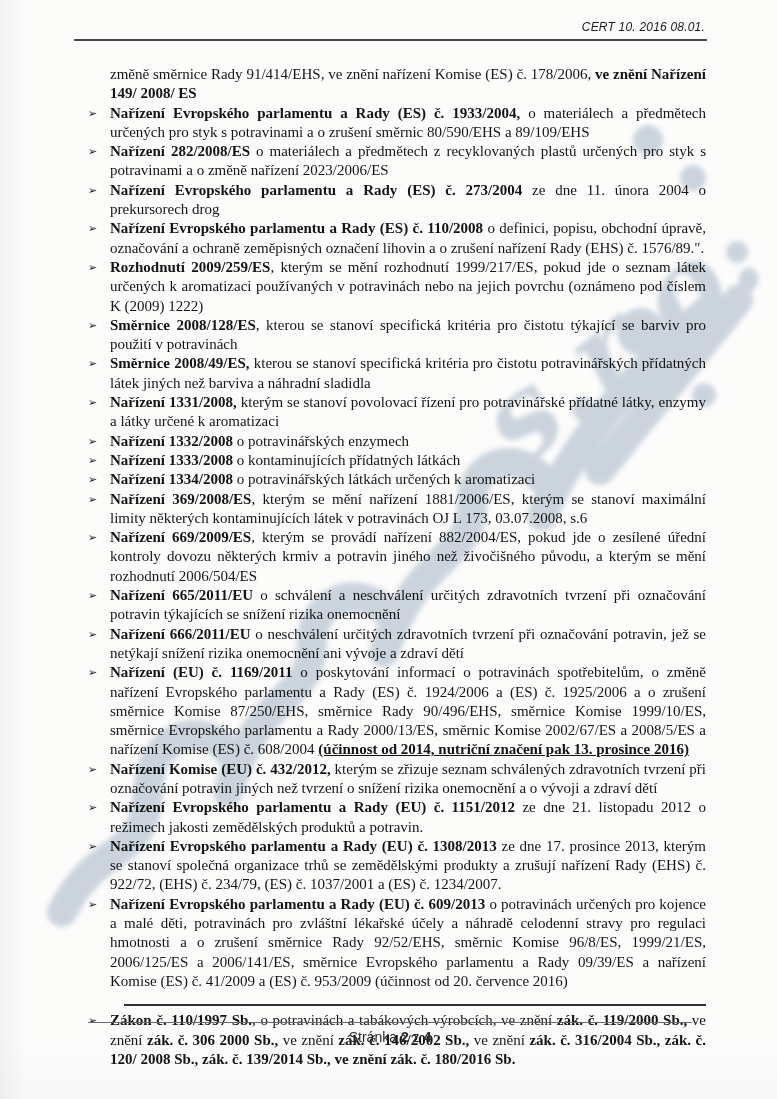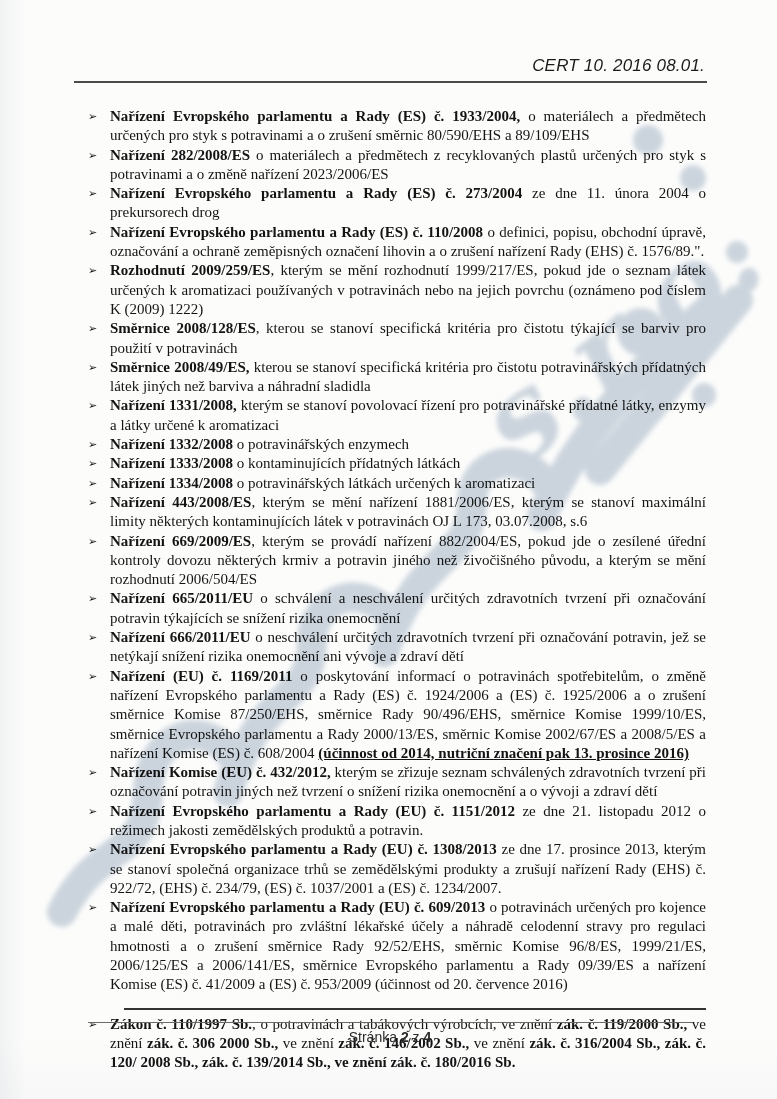--- a/index.html
+++ b/index.html
@@ -8,26 +8,26 @@
     background:#fcfcfb;
     position:relative;
     overflow:hidden;
     font-family:"Liberation Serif", serif;
     color:#161616;
   }
   .page{position:relative;width:777px;height:1099px;z-index:2;}
 
   
   .hdr{
-    padding-top:56px;
+    padding-top:20px;
     margin:0 72px 0 74px;
     text-align:right;
     font-family:"Liberation Sans", sans-serif;
     font-style:italic;
-    font-size:17px;
+    font-size:12px;
     letter-spacing:.2px;
     color:#1b1b1b;
   }
   .hdr-rule{
     margin:5px 70px 0 74px;
     border-top:2px solid #4a4a4a;
     height:0;
   }
 
   
@@ -88,32 +88,33 @@
 </style>
 </head>
 <body>
 
 <div class="page">
 
   <div class="hdr">CERT 10. 2016 08.01.</div>
   <div class="hdr-rule"></div>
 
   <div class="doc-list" id="doc-list">
+      <div class="item"><span>změně směrnice Rady 91/414/EHS, ve znění nařízení Komise (ES) č. 178/2006, </span><b>ve znění Nařízení 149/ 2008/ ES</b></div>
       <div class="item"><span class="bullet">➢</span><b>Nařízení Evropského parlamentu a Rady (ES) č. 1933/2004,</b><span> o materiálech a předmětech určených pro styk s potravinami a o zrušení směrnic 80/590/EHS a 89/109/EHS</span></div>
       <div class="item"><span class="bullet">➢</span><b>Nařízení 282/2008/ES</b><span> o materiálech a předmětech z recyklovaných plastů určených pro styk s potravinami a o změně nařízení 2023/2006/ES</span></div>
       <div class="item"><span class="bullet">➢</span><b>Nařízení Evropského parlamentu a Rady (ES) č. 273/2004</b><span> ze dne 11. února 2004 o prekursorech drog</span></div>
       <div class="item"><span class="bullet">➢</span><b>Nařízení Evropského parlamentu a Rady (ES) č. 110/2008</b><span> o definici, popisu, obchodní úpravě, označování a ochraně zeměpisných označení lihovin a o zrušení nařízení Rady (EHS) č. 1576/89.".</span></div>
       <div class="item"><span class="bullet">➢</span><b>Rozhodnutí 2009/259/ES</b><span>, kterým se mění rozhodnutí 1999/217/ES, pokud jde o seznam látek určených k aromatizaci používaných v potravinách nebo na jejich povrchu (oznámeno pod číslem K (2009) 1222)</span></div>
       <div class="item"><span class="bullet">➢</span><b>Směrnice 2008/128/ES</b><span>, kterou se stanoví specifická kritéria pro čistotu týkající se barviv pro použití v potravinách</span></div>
       <div class="item"><span class="bullet">➢</span><b>Směrnice 2008/49/ES,</b><span> kterou se stanoví specifická kritéria pro čistotu potravinářských přídatných látek jiných než barviva a náhradní sladidla</span></div>
       <div class="item"><span class="bullet">➢</span><b>Nařízení 1331/2008,</b><span> kterým se stanoví povolovací řízení pro potravinářské přídatné látky, enzymy a látky určené k aromatizaci</span></div>
       <div class="item"><span class="bullet">➢</span><b>Nařízení 1332/2008</b><span> o potravinářských enzymech</span></div>
       <div class="item"><span class="bullet">➢</span><b>Nařízení 1333/2008</b><span> o kontaminujících přídatných látkách</span></div>
       <div class="item"><span class="bullet">➢</span><b>Nařízení 1334/2008</b><span> o potravinářských látkách určených k aromatizaci</span></div>
-      <div class="item"><span class="bullet">➢</span><b>Nařízení 443/2008/ES</b><span>, kterým se mění nařízení 1881/2006/ES, kterým se stanoví maximální limity některých kontaminujících látek v potravinách  OJ L 173, 03.07.2008, s.6</span></div>
+      <div class="item"><span class="bullet">➢</span><b>Nařízení 369/2008/ES</b><span>, kterým se mění nařízení 1881/2006/ES, kterým se stanoví maximální limity některých kontaminujících látek v potravinách  OJ L 173, 03.07.2008, s.6</span></div>
       <div class="item"><span class="bullet">➢</span><b>Nařízení 669/2009/ES</b><span>, kterým se provádí nařízení  882/2004/ES, pokud jde o zesílené úřední kontroly dovozu některých krmiv a potravin jiného než živočišného původu, a kterým se mění rozhodnutí 2006/504/ES</span></div>
       <div class="item"><span class="bullet">➢</span><b>Nařízení 665/2011/EU</b><span> o schválení a neschválení určitých zdravotních tvrzení při označování potravin týkajících se snížení rizika onemocnění</span></div>
       <div class="item"><span class="bullet">➢</span><b>Nařízení 666/2011/EU</b><span> o neschválení určitých zdravotních tvrzení při označování potravin, jež se netýkají snížení rizika onemocnění ani vývoje a zdraví dětí</span></div>
       <div class="item"><span class="bullet">➢</span><b>Nařízení (EU) č. 1169/2011</b><span>  o poskytování informací o potravinách spotřebitelům, o změně nařízení Evropského parlamentu a Rady (ES) č. 1924/2006 a (ES) č. 1925/2006 a o zrušení směrnice Komise 87/250/EHS, směrnice Rady 90/496/EHS, směrnice Komise 1999/10/ES, směrnice Evropského parlamentu a Rady 2000/13/ES, směrnic Komise 2002/67/ES a 2008/5/ES a nařízení Komise (ES) č. 608/2004 </span><b class="u">(účinnost od 2014, nutriční značení pak 13. prosince 2016)</b></div>
       <div class="item"><span class="bullet">➢</span><b>Nařízení Komise (EU) č. 432/2012,</b><span> kterým se zřizuje seznam schválených zdravotních tvrzení při označování potravin jiných než tvrzení o snížení rizika onemocnění a o vývoji a zdraví dětí</span></div>
       <div class="item"><span class="bullet">➢</span><b>Nařízení Evropského parlamentu a Rady (EU) č. 1151/2012</b><span> ze dne 21. listopadu 2012 o režimech jakosti zemědělských produktů a potravin.</span></div>
       <div class="item"><span class="bullet">➢</span><b>Nařízení Evropského parlamentu a Rady (EU) č. 1308/2013</b><span> ze dne 17. prosince 2013, kterým se stanoví společná organizace trhů se zemědělskými produkty a zrušují nařízení Rady (EHS) č. 922/72, (EHS) č. 234/79, (ES) č. 1037/2001 a (ES) č. 1234/2007.</span></div>
       <div class="item"><span class="bullet">➢</span><b>Nařízení Evropského parlamentu a Rady (EU) č. 609/2013</b><span> o potravinách určených pro kojence a malé děti, potravinách pro zvláštní lékařské účely a náhradě celodenní stravy pro regulaci hmotnosti a o zrušení směrnice Rady 92/52/EHS, směrnic Komise 96/8/ES, 1999/21/ES, 2006/125/ES a 2006/141/ES, směrnice Evropského parlamentu a Rady 09/39/ES a nařízení Komise (ES) č. 41/2009 a (ES) č. 953/2009 (účinnost od 20. července 2016)</span></div>
       <div class="sep"></div>
       <div class="item"><span class="bullet">➢</span><b>Zákon č. 110/1997 Sb.</b><span>, o potravinách a tabákových výrobcích, ve znění </span><b>zák. č. 119/2000 Sb.,</b><span> ve znění </span><b>zák. č. 306 2000 Sb.,</b><span> ve znění </span><b>zák. č. 146/2002 Sb.,</b><span> ve znění </span><b>zák. č. 316/2004 Sb.,</b><span> </span><b>zák. č. 120/ 2008 Sb., zák. č. 139/2014 Sb., ve znění zák. č. 180/2016 Sb.</b></div>

